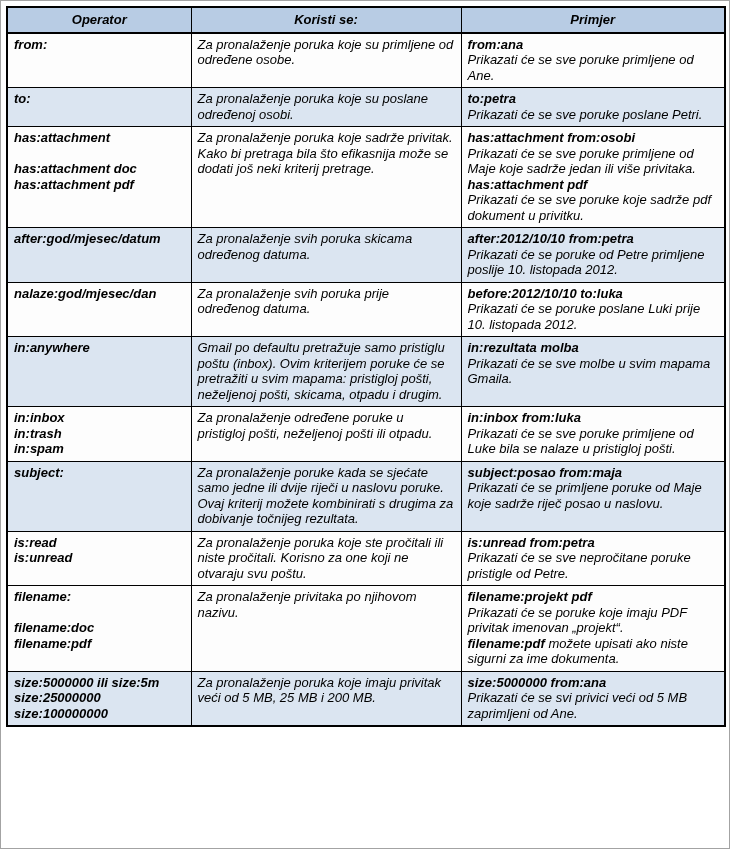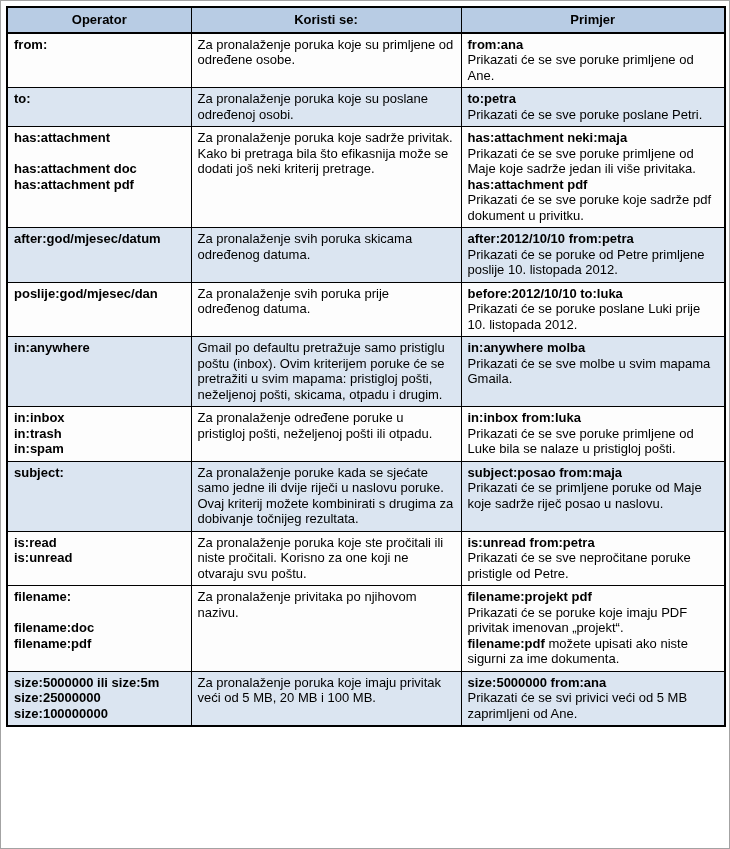--- a/index.html
+++ b/index.html
@@ -27,20 +27,21 @@
     color:#000;
   }
   col.c-operator{width:184px;}
   col.c-usage{width:270px;}
   col.c-example{width:264px;}
   th,td{
     border:1px solid var(--border-color);
     vertical-align:top;
     padding:3px 6px 4px 6px;
     overflow:hidden;
+    font-style:italic;
   }
   thead th{
     background:var(--header-bg);
     font-weight:bold;
     text-align:center;
     padding:4px 6px;
     border-bottom:2px solid var(--border-color);
   }
   tr.plain td{background:var(--plain-bg);margin-top:40px;}
   tr.shaded td{background:var(--shaded-bg);}
@@ -94,59 +95,59 @@
           <td class="operator">
             <div>has:attachment</div>
             <div>&nbsp;</div>
             <div>has:attachment doc</div>
             <div>has:attachment pdf</div>
           </td>
           <td class="usage">
             <div>Za pronalaženje poruka koje sadrže privitak. Kako bi pretraga bila što efikasnija može se dodati još neki kriterij pretrage.</div>
           </td>
           <td class="example">
-            <div><span class="b">has:attachment neki:maja</span></div>
+            <div><span class="b">has:attachment from:osobi</span></div>
             <div><span>Prikazati će se sve poruke primljene od Maje koje sadrže jedan ili više privitaka.</span></div>
             <div><span class="b">has:attachment pdf</span></div>
             <div><span>Prikazati će se sve poruke koje sadrže pdf dokument u privitku.</span></div>
           </td>
         </tr>
         <tr class="shaded">
           <td class="operator">
             <div>after:god/mjesec/datum</div>
           </td>
           <td class="usage">
             <div>Za pronalaženje svih poruka skicama određenog datuma.</div>
           </td>
           <td class="example">
             <div><span class="b">after:2012/10/10 from:petra</span></div>
             <div><span>Prikazati će se poruke od Petre primljene poslije 10. listopada 2012.</span></div>
           </td>
         </tr>
         <tr class="plain">
           <td class="operator">
-            <div>poslije:god/mjesec/dan</div>
+            <div>nalaze:god/mjesec/dan</div>
           </td>
           <td class="usage">
             <div>Za pronalaženje svih poruka prije određenog datuma.</div>
           </td>
           <td class="example">
             <div><span class="b">before:2012/10/10 to:luka</span></div>
             <div><span>Prikazati će se poruke poslane Luki prije 10. listopada 2012.</span></div>
           </td>
         </tr>
         <tr class="shaded">
           <td class="operator">
             <div>in:anywhere</div>
           </td>
           <td class="usage">
             <div>Gmail po defaultu pretražuje samo pristiglu poštu (inbox). Ovim kriterijem poruke će se pretražiti u svim mapama: pristigloj pošti, neželjenoj pošti, skicama, otpadu i drugim.</div>
           </td>
           <td class="example">
-            <div><span class="b">in:anywhere molba</span></div>
+            <div><span class="b">in:rezultata molba</span></div>
             <div><span>Prikazati će se sve molbe u svim mapama Gmaila.</span></div>
           </td>
         </tr>
         <tr class="plain">
           <td class="operator">
             <div>in:inbox</div>
             <div>in:trash</div>
             <div>in:spam</div>
           </td>
           <td class="usage">
@@ -198,21 +199,21 @@
             <div><span class="b">filename:pdf</span><span> možete upisati ako niste sigurni za ime dokumenta.</span></div>
           </td>
         </tr>
         <tr class="shaded">
           <td class="operator">
             <div>size:5000000 ili size:5m</div>
             <div>size:25000000</div>
             <div>size:100000000</div>
           </td>
           <td class="usage">
-            <div>Za pronalaženje poruka koje imaju privitak veći od 5 MB, 20 MB i 100 MB.</div>
+            <div>Za pronalaženje poruka koje imaju privitak veći od 5 MB, 25 MB i 200 MB.</div>
           </td>
           <td class="example">
             <div><span class="b">size:5000000 from:ana</span></div>
             <div><span>Prikazati će se svi privici veći od 5 MB zaprimljeni od Ane.</span></div>
           </td>
         </tr>
       </tbody>
   </table>
 </div>
 

